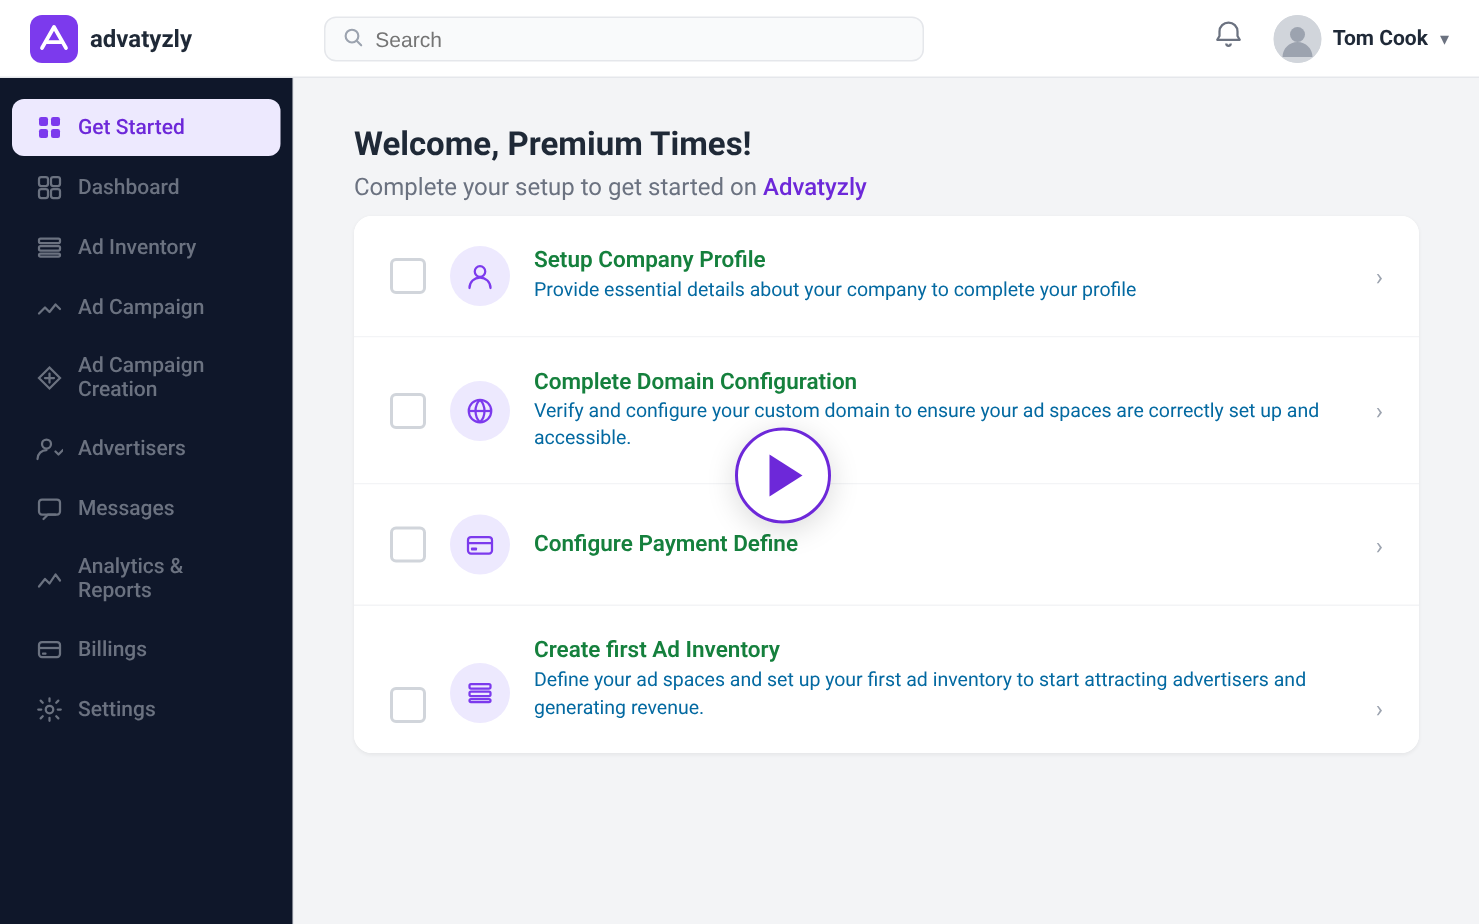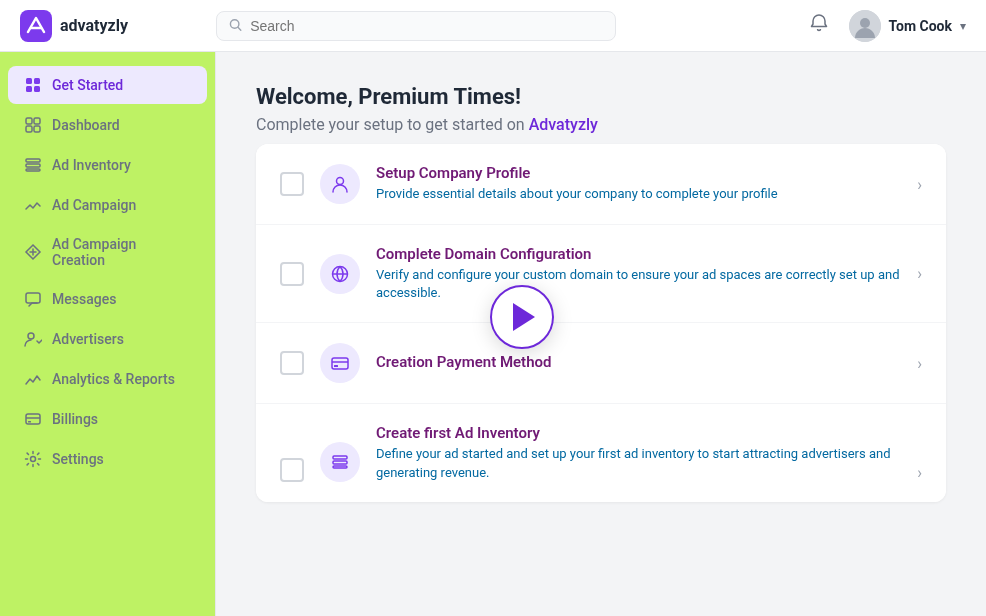--- a/index.html
+++ b/index.html
@@ -102,22 +102,22 @@
 
     
     .layout {
       display: flex;
       flex: 1;
       overflow: hidden;
     }
 
     
     .sidebar {
-      width: 216px;
-      background: #bef264;
+      width: 196px;
+      background: #0f172a;
       border-right: 1px solid #e5e7eb;
       padding: 12px 0;
       flex-shrink: 0;
       overflow-y: auto;
     }
     .sidebar-item {
       display: flex;
       align-items: center;
       gap: 10px;
       padding: 10px 16px;
@@ -211,21 +211,21 @@
     .item-icon-circle svg {
       width: 20px;
       height: 20px;
     }
     .item-text {
       flex: 1;
     }
     .item-title {
       font-size: 15px;
       font-weight: 600;
-      color: #701a75;
+      color: #15803d;
       margin-bottom: 3px;
     }
     .item-desc {
       font-size: 13px;
       color: #0369a1;
       line-height: 1.4;
     }
     .item-chevron {
       color: #9ca3af;
       font-size: 16px;
@@ -361,36 +361,36 @@
           <path d="M9 2L16 9L9 16L2 9L9 2Z" stroke="#6b7280" stroke-width="1.5" fill="none"></path>
           <path d="M9 6v6M6 9h6" stroke="#6b7280" stroke-width="1.5" stroke-linecap="round"></path>
         </svg>
       </span>
       <span>Ad Campaign Creation</span>
     </div>
 
     <div class="sidebar-item">
       <span class="sidebar-icon">
         <svg width="18" height="18" viewBox="0 0 18 18" fill="none">
-          <rect x="2" y="3" width="14" height="10" rx="2" stroke="#6b7280" stroke-width="1.5" fill="none"></rect>
-          <path d="M5 16l3-3h5" stroke="#6b7280" stroke-width="1.5" stroke-linecap="round" fill="none"></path>
-        </svg>
-      </span>
-      <span>Messages</span>
-    </div>
-
-    <div class="sidebar-item">
-      <span class="sidebar-icon">
-        <svg width="18" height="18" viewBox="0 0 18 18" fill="none">
           <circle cx="7" cy="6" r="3" stroke="#6b7280" stroke-width="1.5" fill="none"></circle>
           <path d="M1 16c0-3.314 2.686-6 6-6" stroke="#6b7280" stroke-width="1.5" stroke-linecap="round" fill="none"></path>
           <path d="M13 11l2 2 3-3" stroke="#6b7280" stroke-width="1.5" stroke-linecap="round" stroke-linejoin="round" fill="none"></path>
         </svg>
       </span>
       <span>Advertisers</span>
+    </div>
+
+    <div class="sidebar-item">
+      <span class="sidebar-icon">
+        <svg width="18" height="18" viewBox="0 0 18 18" fill="none">
+          <rect x="2" y="3" width="14" height="10" rx="2" stroke="#6b7280" stroke-width="1.5" fill="none"></rect>
+          <path d="M5 16l3-3h5" stroke="#6b7280" stroke-width="1.5" stroke-linecap="round" fill="none"></path>
+        </svg>
+      </span>
+      <span>Messages</span>
     </div>
 
     <div class="sidebar-item">
       <span class="sidebar-icon">
         <svg width="18" height="18" viewBox="0 0 18 18" fill="none">
           <path d="M2 14l4-5 3 3 4-6 3 4" stroke="#6b7280" stroke-width="1.5" stroke-linecap="round" stroke-linejoin="round" fill="none"></path>
         </svg>
       </span>
       <span>Analytics &amp; Reports</span>
     </div>
@@ -462,37 +462,37 @@
       <div class="checklist-item">
         <div class="checkbox-area"></div>
         <div class="item-icon-circle">
           <svg width="20" height="20" viewBox="0 0 20 20" fill="none">
             <rect x="2" y="5" width="16" height="11" rx="2" stroke="#7c3aed" stroke-width="1.5" fill="none"></rect>
             <path d="M2 9h16" stroke="#7c3aed" stroke-width="1.5"></path>
             <rect x="4" y="12" width="4" height="2" rx="0.5" fill="#7c3aed"></rect>
           </svg>
         </div>
         <div class="item-text">
-          <div class="item-title">Creation Payment Method</div>
+          <div class="item-title">Configure Payment Define</div>
         </div>
         <span class="item-chevron">›</span>
       </div>
 
       <div class="checklist-item">
         <div class="checkbox-area"></div>
         <div class="item-icon-circle">
           <svg width="20" height="20" viewBox="0 0 20 20" fill="none">
             <rect x="3" y="4" width="14" height="3" rx="1" stroke="#7c3aed" stroke-width="1.5" fill="none"></rect>
             <rect x="3" y="9" width="14" height="3" rx="1" stroke="#7c3aed" stroke-width="1.5" fill="none"></rect>
             <rect x="3" y="14" width="14" height="2" rx="1" stroke="#7c3aed" stroke-width="1.5" fill="none"></rect>
           </svg>
         </div>
         <div class="item-text">
           <div class="item-title">Create first Ad Inventory</div>
-          <div class="item-desc">Define your ad started and set up your first ad inventory to start attracting advertisers and generating revenue.</div>
+          <div class="item-desc">Define your ad spaces and set up your first ad inventory to start attracting advertisers and generating revenue.</div>
         </div>
         <span class="item-chevron">›</span>
       </div>
 
     </div>
   </main>
 
 </div>
 
 <div class="play-overlay">

